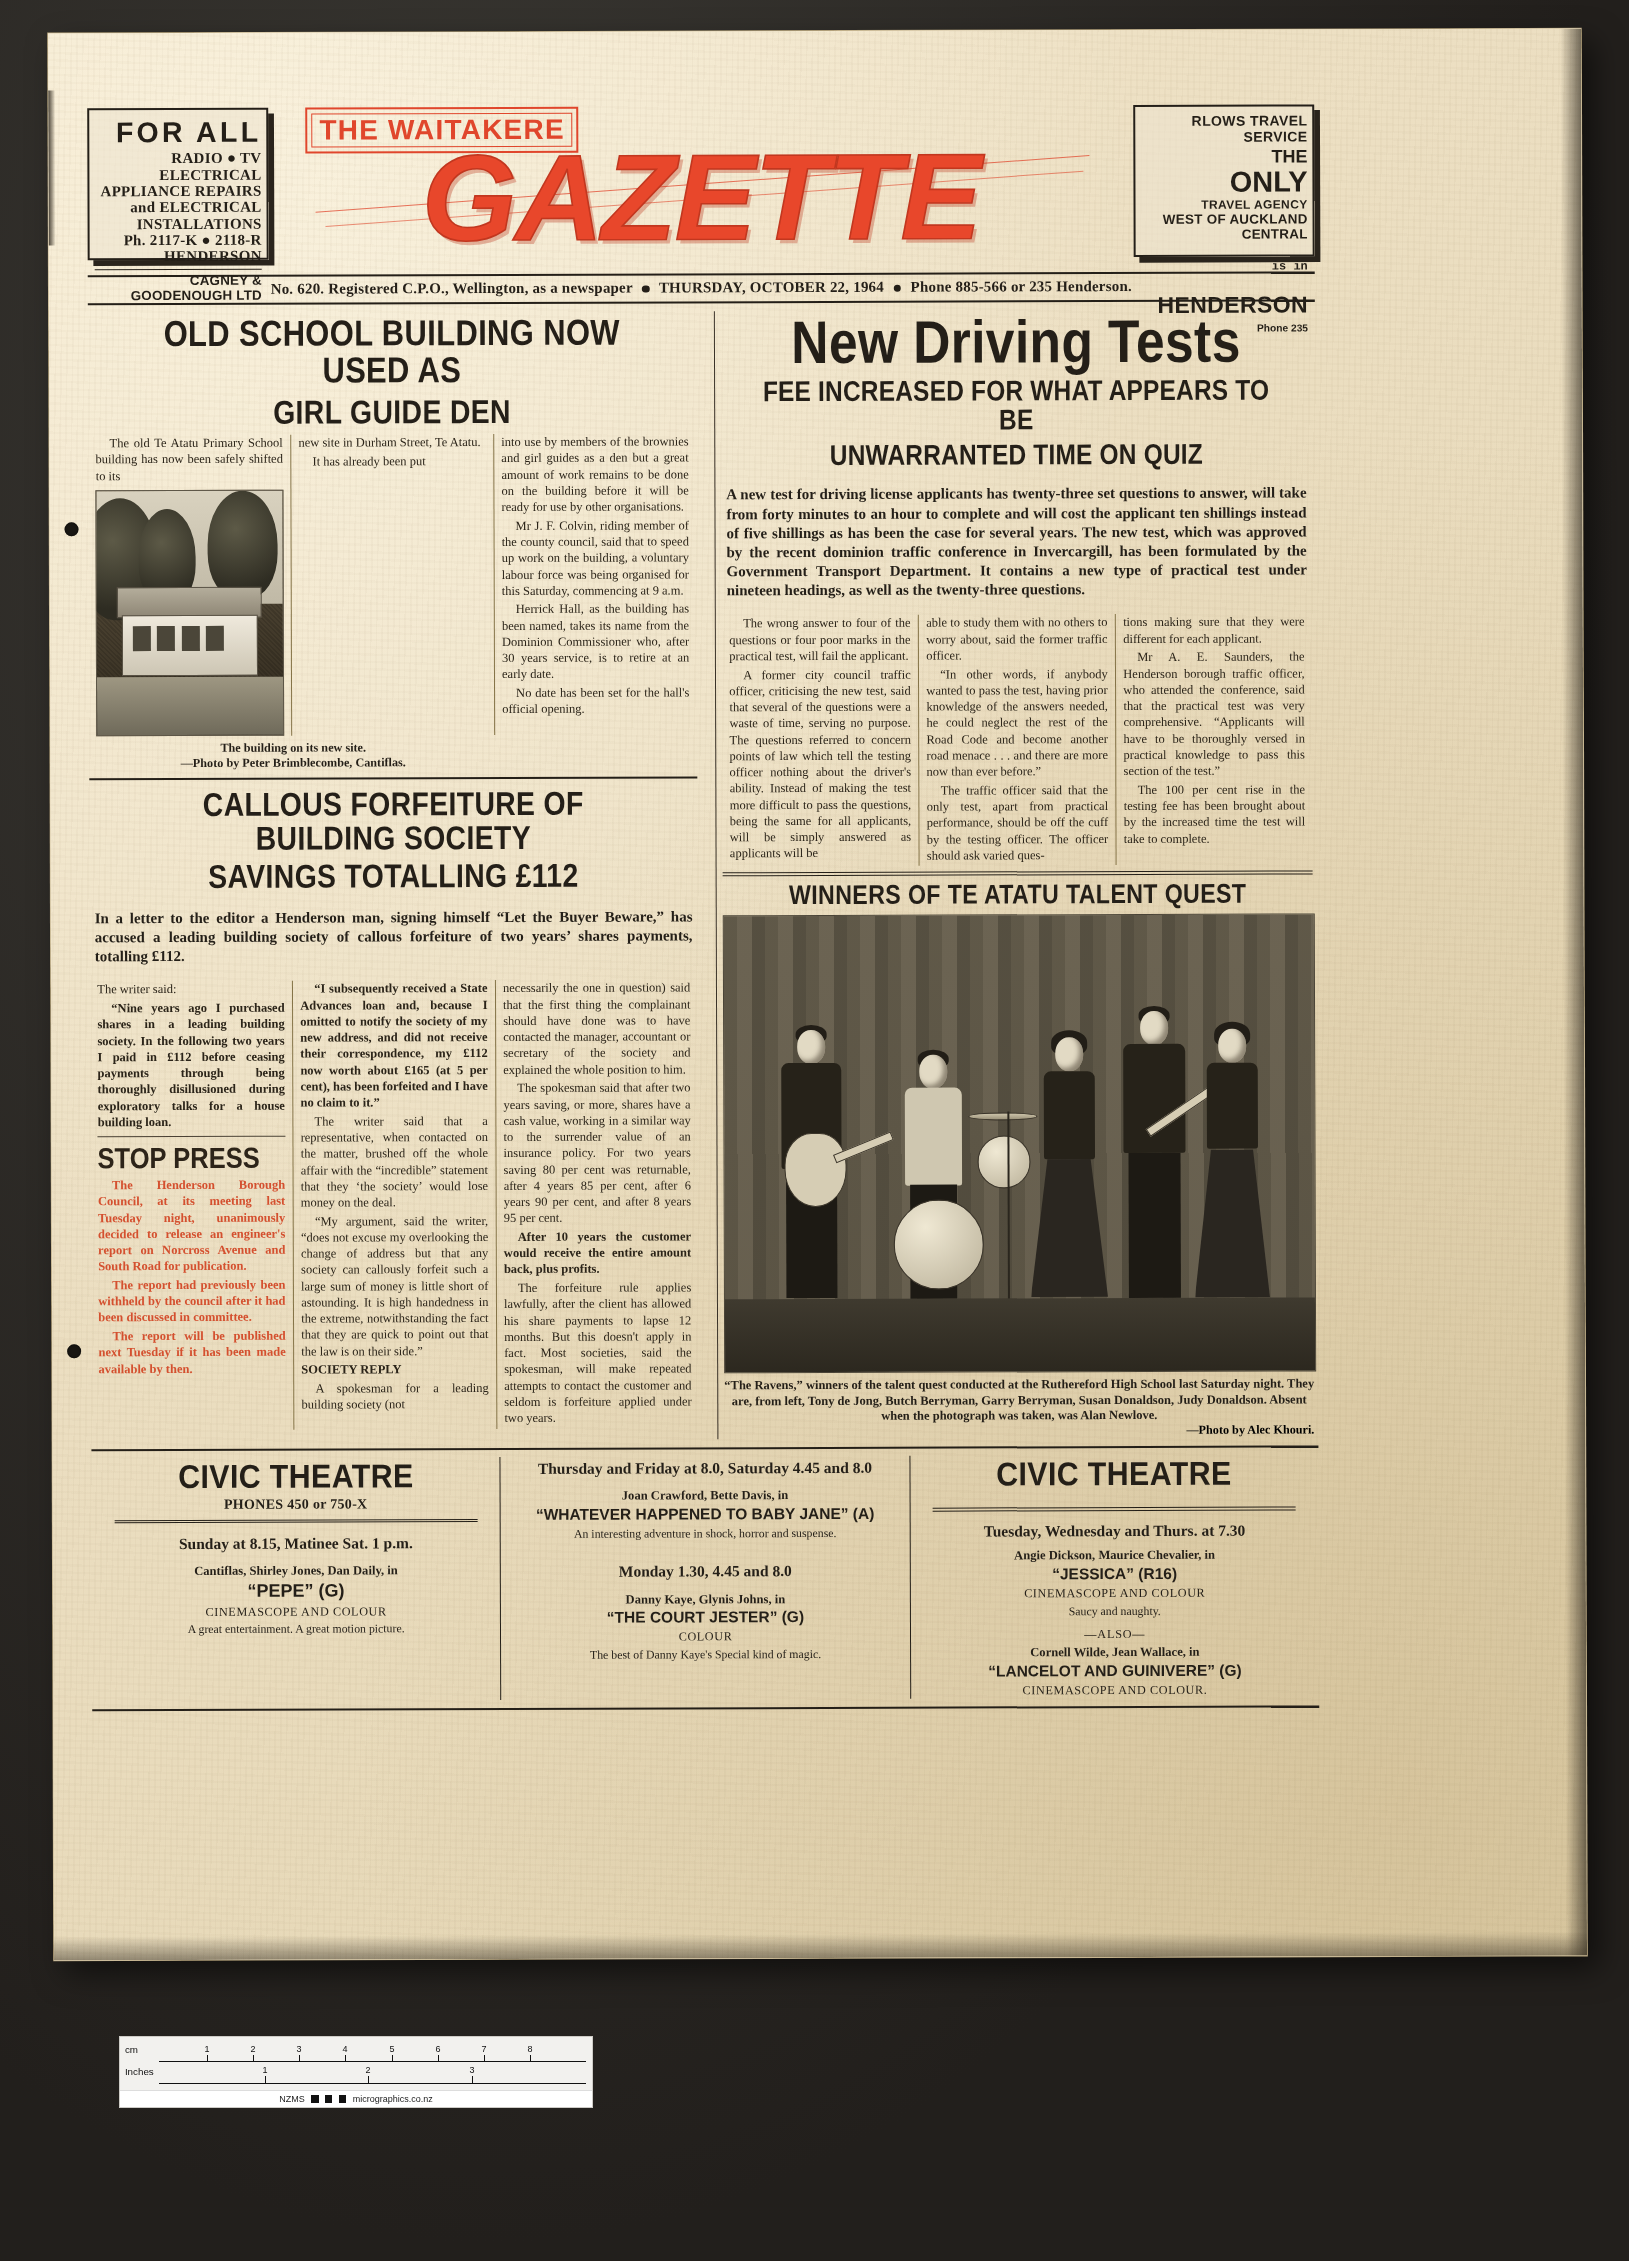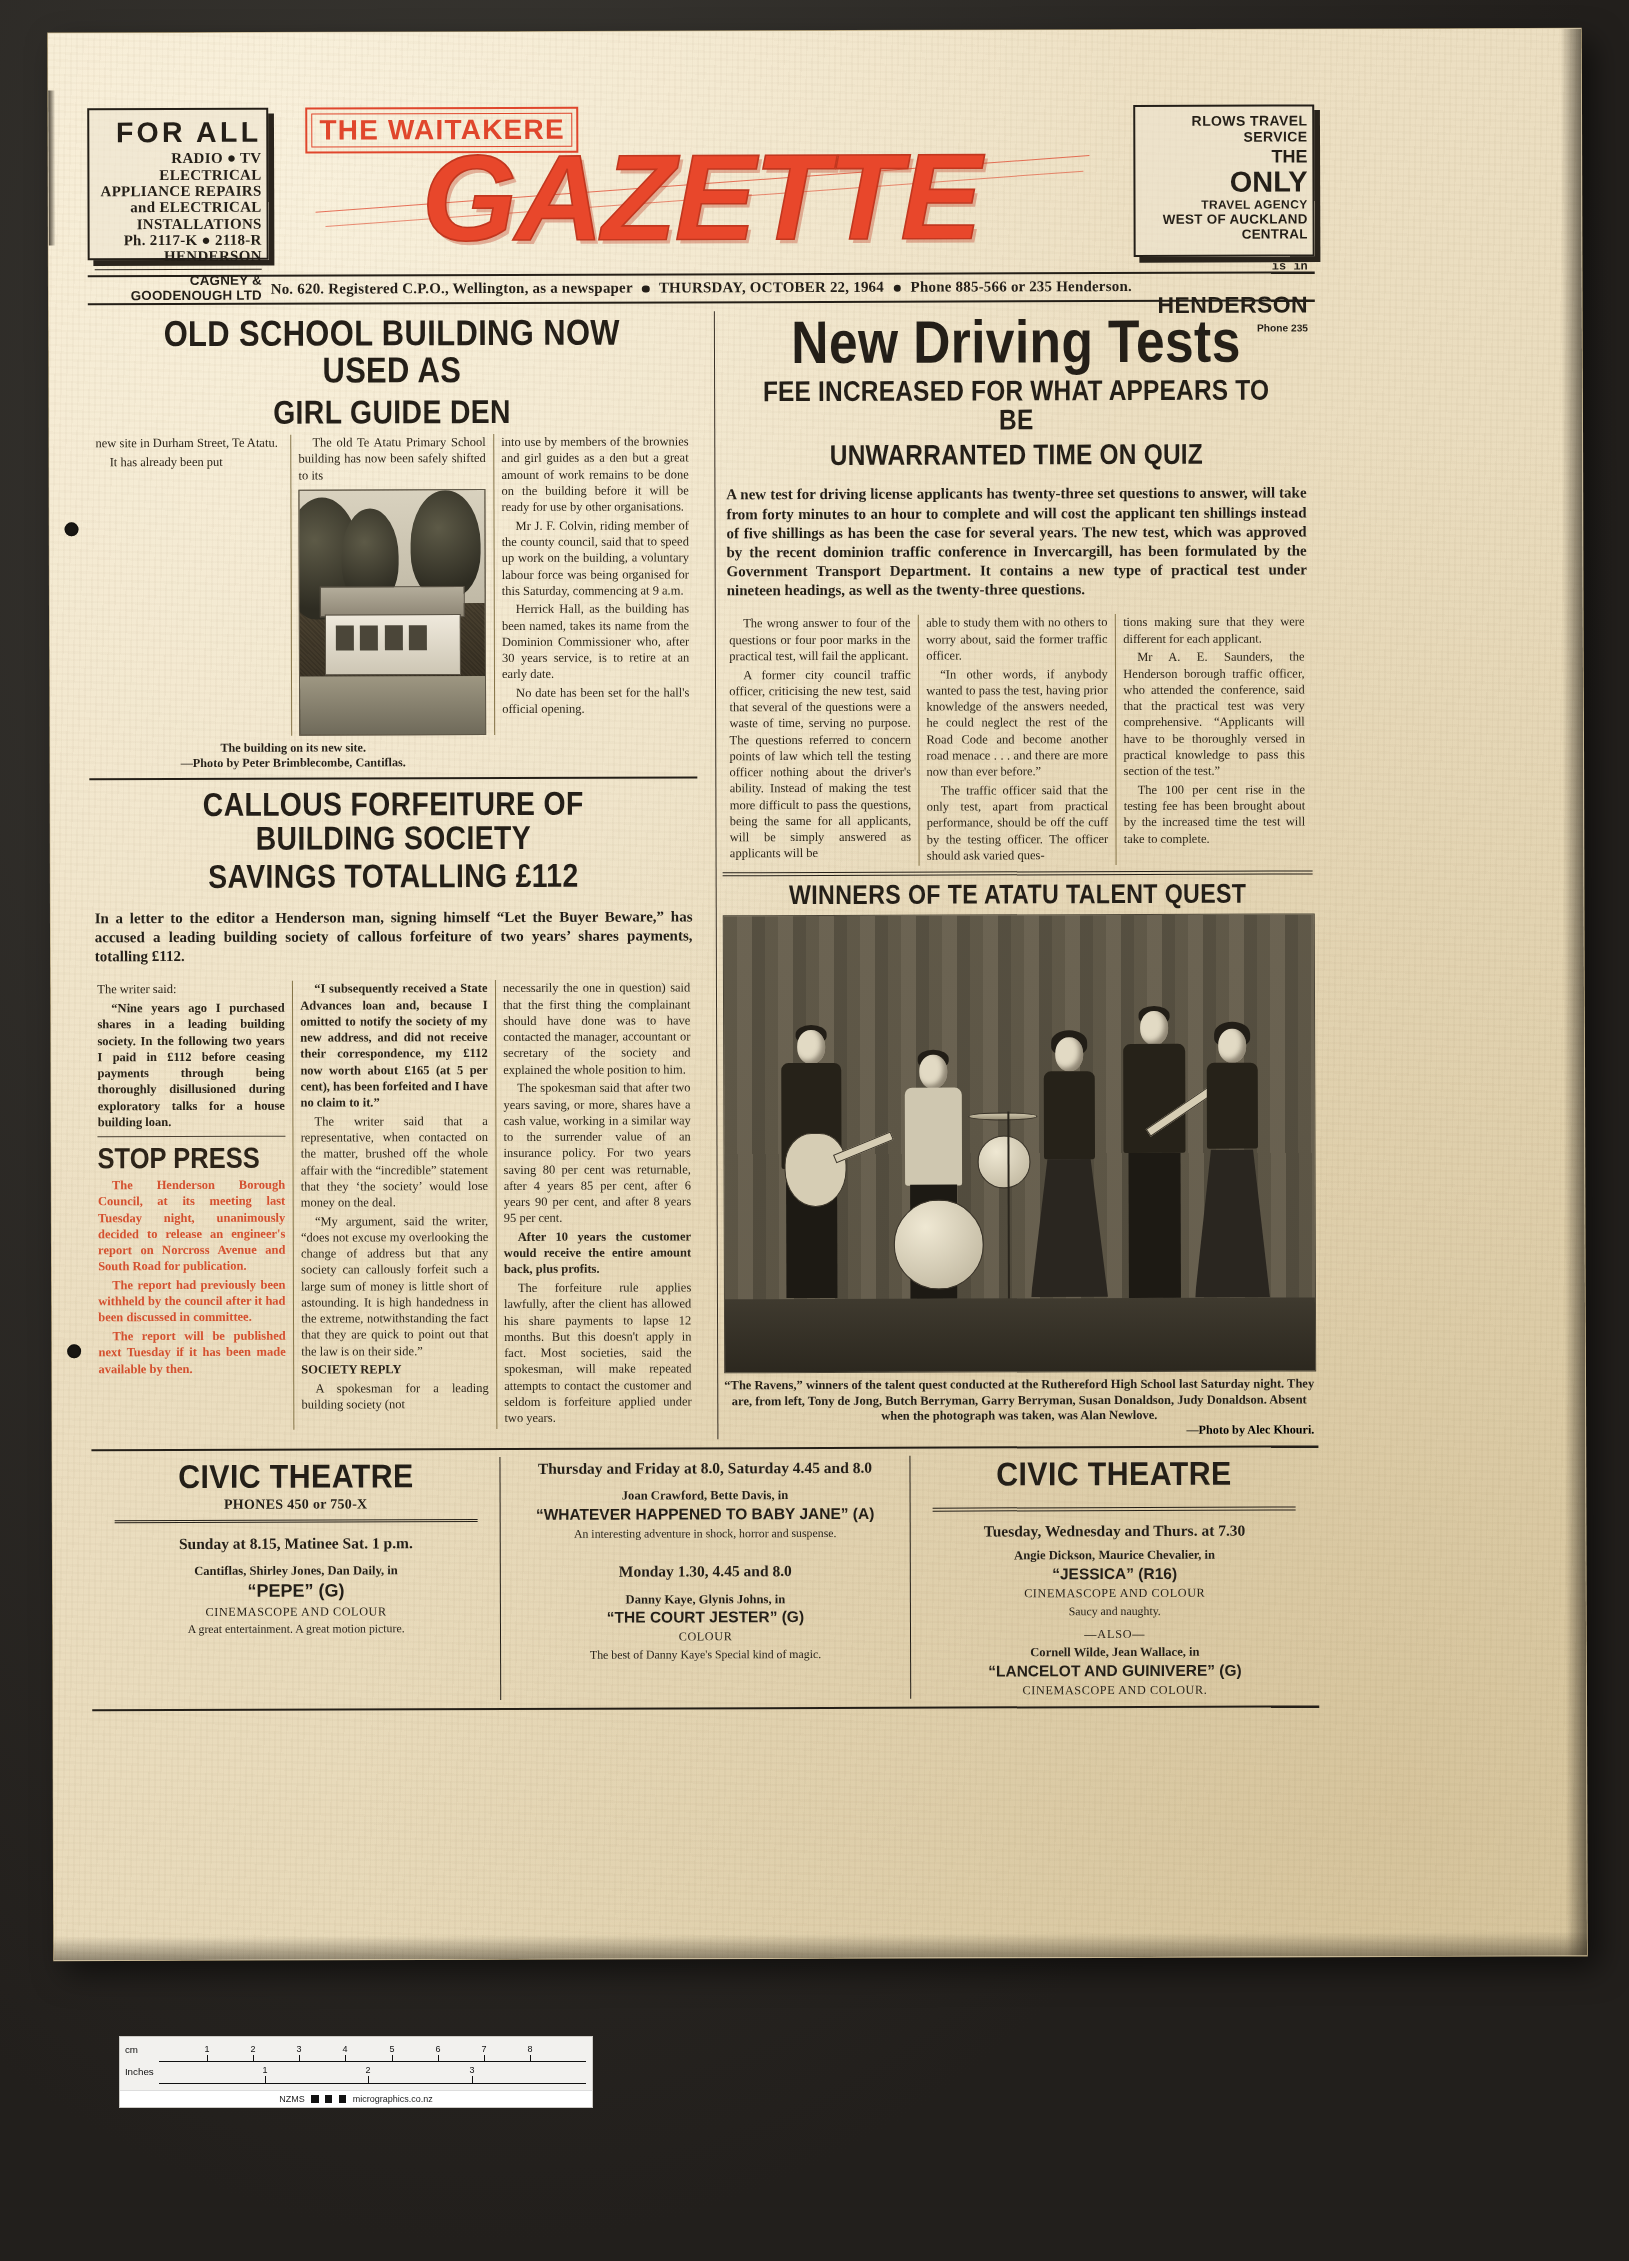--- a/index.html
+++ b/index.html
@@ -333,38 +333,38 @@
     <div class="body-grid">
 
       <div class="col-left">
 
         <div>
           <div class="hl hl-a">OLD SCHOOL BUILDING NOW USED AS</div>
           <div class="hl hl-b">GIRL GUIDE DEN</div>
 
           <div class="cols3">
             <div class="c">
-              <p class="bt" style="text-indent:0;">new site in Durham Street, Te Atatu.</p>
-              <p class="bt">It has already been put</p>
-            </div>
-            <div class="c">
               <p class="bt">The old Te Atatu Primary School building has now been safely shifted to its</p>
               <div class="photo" style="height:244px;margin-top:6.5px;">
                 <div class="ph-sky"></div>
                 <div class="ph-tree" style="left:-14.7px;top:6.5px;width:75px;height:122px;"></div>
                 <div class="ph-tree" style="left:42px;top:18px;width:57px;height:96px;"></div>
                 <div class="ph-tree" style="right:4.9px;top:0px;width:70px;height:108px;"></div>
                 <div class="ph-ground"></div>
                 <div class="ph-roof" style="left:19.5px;top:96px;width:143px;height:29px;"></div>
                 <div class="ph-bldg" style="left:24.4px;top:124px;width:134px;height:59px;"></div>
                 <div class="ph-win" style="left:36px;top:135px;width:18px;height:24.4px;"></div>
                 <div class="ph-win" style="left:60px;top:135px;width:18px;height:24.4px;"></div>
                 <div class="ph-win" style="left:85px;top:135px;width:18px;height:24.4px;"></div>
                 <div class="ph-win" style="left:109px;top:135px;width:18px;height:24.4px;"></div>
               </div>
+            </div>
+            <div class="c">
+              <p class="bt" style="text-indent:0;">new site in Durham Street, Te Atatu.</p>
+              <p class="bt">It has already been put</p>
             </div>
             <div class="c">
               <p class="bt" style="text-indent:0;">into use by members of the brownies and girl guides as a den but a great amount of work remains to be done on the building before it will be ready for use by other organisations.</p>
               <p class="bt">Mr J. F. Colvin, riding member of the county council, said that to speed up work on the building, a voluntary labour force was being organised for this Saturday, commencing at 9 a.m.</p>
               <p class="bt">Herrick Hall, as the building has been named, takes its name from the Dominion Commissioner who, after 30 years service, is to retire at an early date.</p>
               <p class="bt">No date has been set for the hall's official opening.</p>
             </div>
           </div>
 
           <div class="caption" style="width:350px;margin-left:29px;">

